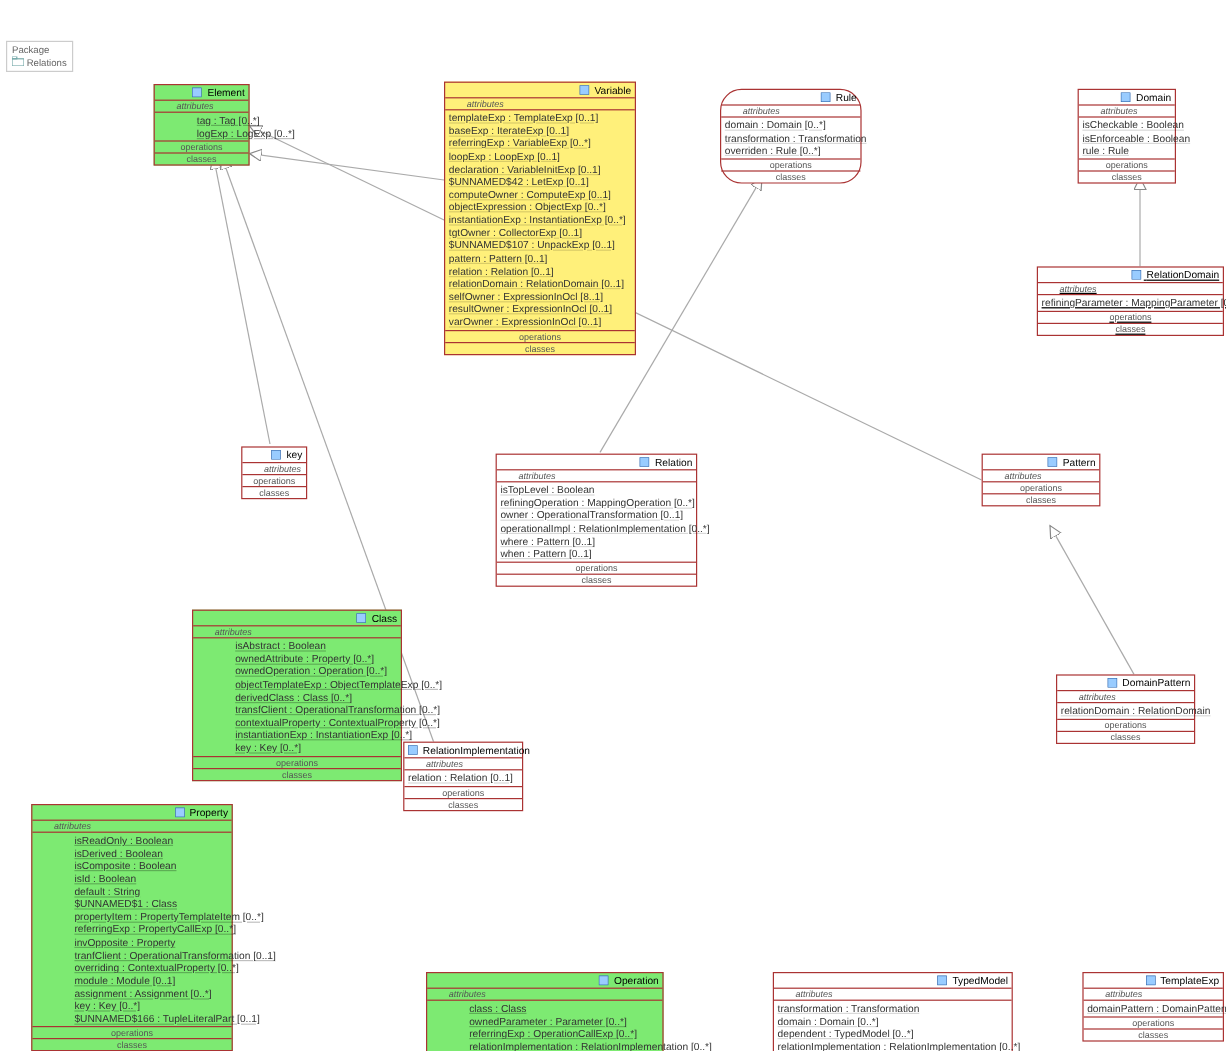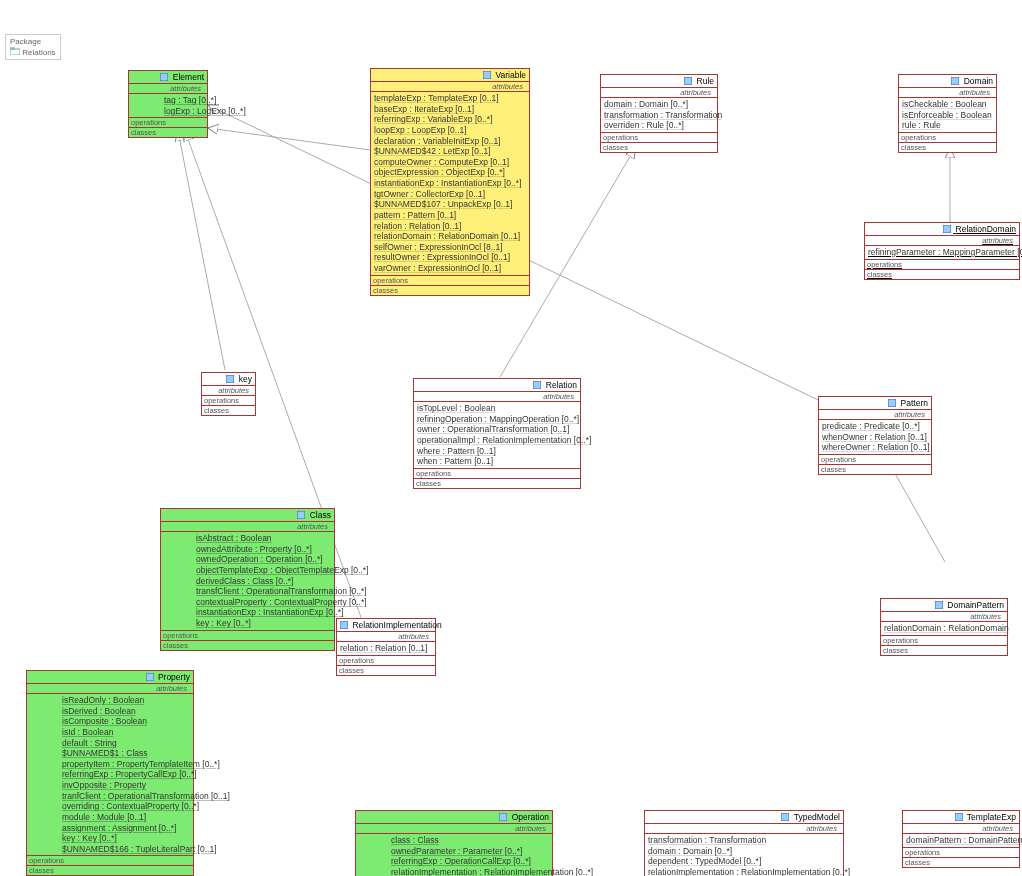--- a/index.html
+++ b/index.html
@@ -35,36 +35,37 @@
   .cls.yellow { background: #fff07a; }
   .hdr {
     text-align: right;
     padding: 1px 3px;
     border-bottom: 1px solid #a33;
     white-space: nowrap;
   }
   .hdr svg { vertical-align: -1px; margin-right: 2px; }
   .sect {
     border-bottom: 1px solid #a33;
-    text-align: right;
+    text-align: left;
     font-style: italic;
     font-size: 7.5px;
     color: #555;
-    padding: 0 6px;
+    padding: 0 18px;
   }
   .attrs {
     border-bottom: 1px solid #a33;
     padding: 1px 3px;
     line-height: 1.25;
     color: #333;
   }
   .attrs div { white-space: nowrap; text-decoration: underline; text-decoration-color: rgba(0,0,0,0.15);}
   .cls.green .attrs div { text-decoration: underline; text-decoration-color: rgba(0,0,0,0.25); margin-left: 32px;}
   .ops, .clss {
     border-bottom: 1px solid #a33;
+    text-align: center;
     font-size: 7.5px;
     color: #555;
     padding: 0 2px;
   }
   .cls div:last-child { border-bottom: none; }
   svg.lines {
     position: absolute;
     left: 0; top: 0;
     width: 1022px; height: 876px;
     pointer-events: none;
@@ -146,38 +147,38 @@
     <div>relation : Relation [0..1]</div>
     <div>relationDomain : RelationDomain [0..1]</div>
     <div>selfOwner : ExpressionInOcl [8..1]</div>
     <div>resultOwner : ExpressionInOcl [0..1]</div>
     <div>varOwner : ExpressionInOcl [0..1]</div>
   </div>
   <div class="ops">operations</div>
   <div class="clss">classes</div>
 </div>
 
-<div class="cls" style="left:600px;top:74px;width:118px;">
+<div class="cls" style="left:600px;top:74px;width:118px;border-radius:18px;">
   <div class="hdr">
     <svg width="8" height="8">
         <rect width="8" height="8" fill="#9cf" stroke="#36a"></rect>
       </svg>
     <span>Rule</span>
   </div>
   <div class="sect">attributes</div>
   <div class="attrs">
     <div>domain : Domain [0..*]</div>
     <div>transformation : Transformation</div>
     <div>overriden : Rule [0..*]</div>
   </div>
   <div class="ops">operations</div>
   <div class="clss">classes</div>
 </div>
 
-<div class="cls" style="left:898px;top:74px;width:99px;">
+<div class="cls" style="left:898px;top:74px;width:82px;">
   <div class="hdr">
     <svg width="8" height="8">
         <rect width="8" height="8" fill="#9cf" stroke="#36a"></rect>
       </svg>
     <span>Domain</span>
   </div>
   <div class="sect">attributes</div>
   <div class="attrs">
     <div>isCheckable : Boolean</div>
     <div>isEnforceable : Boolean</div>
@@ -227,33 +228,28 @@
     <div>refiningOperation : MappingOperation [0..*]</div>
     <div>owner : OperationalTransformation [0..1]</div>
     <div>operationalImpl : RelationImplementation [0..*]</div>
     <div>where : Pattern [0..1]</div>
     <div>when : Pattern [0..1]</div>
   </div>
   <div class="ops">operations</div>
   <div class="clss">classes</div>
 </div>
 
-<div class="cls" style="left:818px;top:396px;width:114px;">
+<div class="cls" style="left:818px;top:378px;width:99px;">
   <div class="hdr">
     <svg width="8" height="8">
         <rect width="8" height="8" fill="#9cf" stroke="#36a"></rect>
       </svg>
     <span>Pattern</span>
   </div>
   <div class="sect">attributes</div>
-  <div class="attrs">
-    <div>predicate : Predicate [0..*]</div>
-    <div>whenOwner : Relation [0..1]</div>
-    <div>whereOwner : Relation [0..1]</div>
-  </div>
   <div class="ops">operations</div>
   <div class="clss">classes</div>
 </div>
 
 <div class="cls green" style="left:160px;top:508px;width:175px;">
   <div class="hdr">
     <svg width="8" height="8">
         <rect width="8" height="8" fill="#9cf" stroke="#36a"></rect>
       </svg>
     <span>Class</span>
@@ -282,21 +278,21 @@
     <span>RelationImplementation</span>
   </div>
   <div class="sect">attributes</div>
   <div class="attrs">
     <div>relation : Relation [0..1]</div>
   </div>
   <div class="ops">operations</div>
   <div class="clss">classes</div>
 </div>
 
-<div class="cls" style="left:880px;top:562px;width:128px;margin-top:36px;">
+<div class="cls" style="left:880px;top:562px;width:116px;">
   <div class="hdr">
     <svg width="8" height="8">
         <rect width="8" height="8" fill="#9cf" stroke="#36a"></rect>
       </svg>
     <span>DomainPattern</span>
   </div>
   <div class="sect">attributes</div>
   <div class="attrs">
     <div>relationDomain : RelationDomain</div>
   </div>

